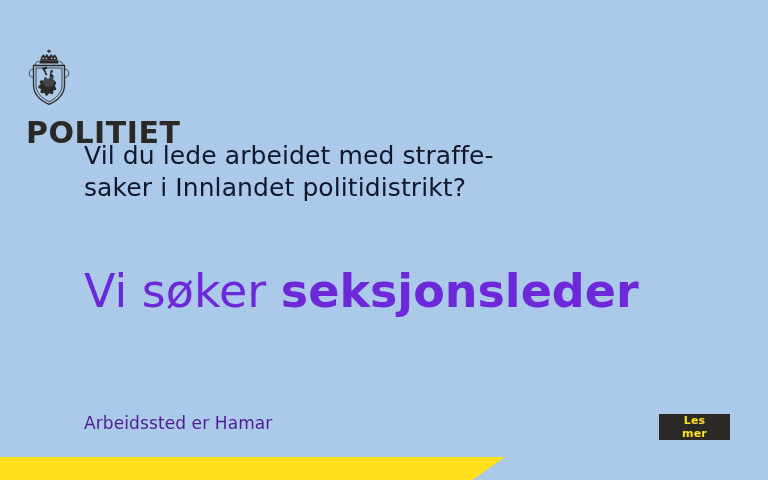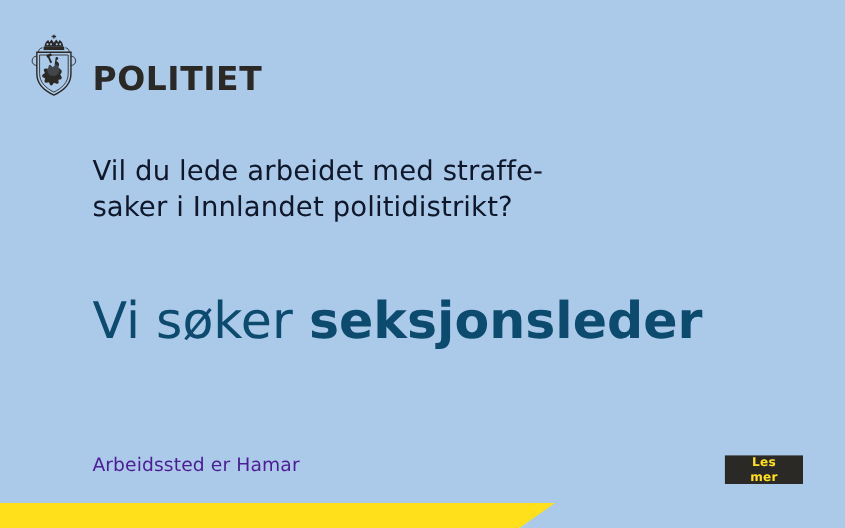--- a/index.html
+++ b/index.html
@@ -23,24 +23,25 @@
     width: 768px;
     height: 480px;
     background: #abc9e9;
     overflow: hidden;
   }
 
   
   .logo-block {
     position: absolute;
     left: 26px;
-    top: 30px;
+    top: 48px;
     display: flex;
-    align-items: flex-end;
+    align-items: flex-start;
     gap: 12px;
+    flex-direction: column;
   }
 
   .coat-of-arms {
     width: 46px;
     height: 58px;
     display: block;
   }
 
   .wordmark {
     font-family: "DejaVu Sans", "Liberation Sans", sans-serif;
@@ -66,21 +67,21 @@
   }
   .question .q-line { display: block; white-space: nowrap; }
 
   
   .statement {
     position: absolute;
     left: 84px;
     top: 266px;
     font-size: 46px;
     line-height: 1.1;
-    color: #0c4a6e;
+    color: #6d28d9;
     white-space: nowrap;
   }
   .statement .light { font-weight: 400; }
   .statement .strong { font-weight: 700; }
 
   
   .location {
     position: absolute;
     left: 84px;
     top: 413px;

